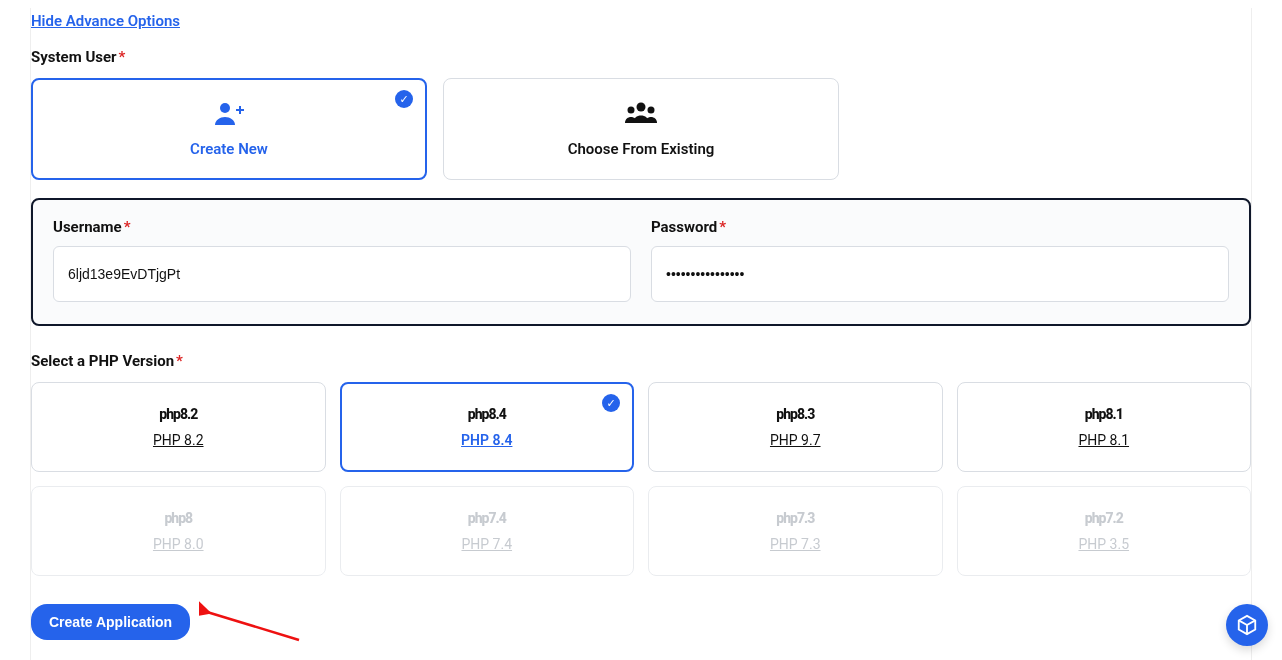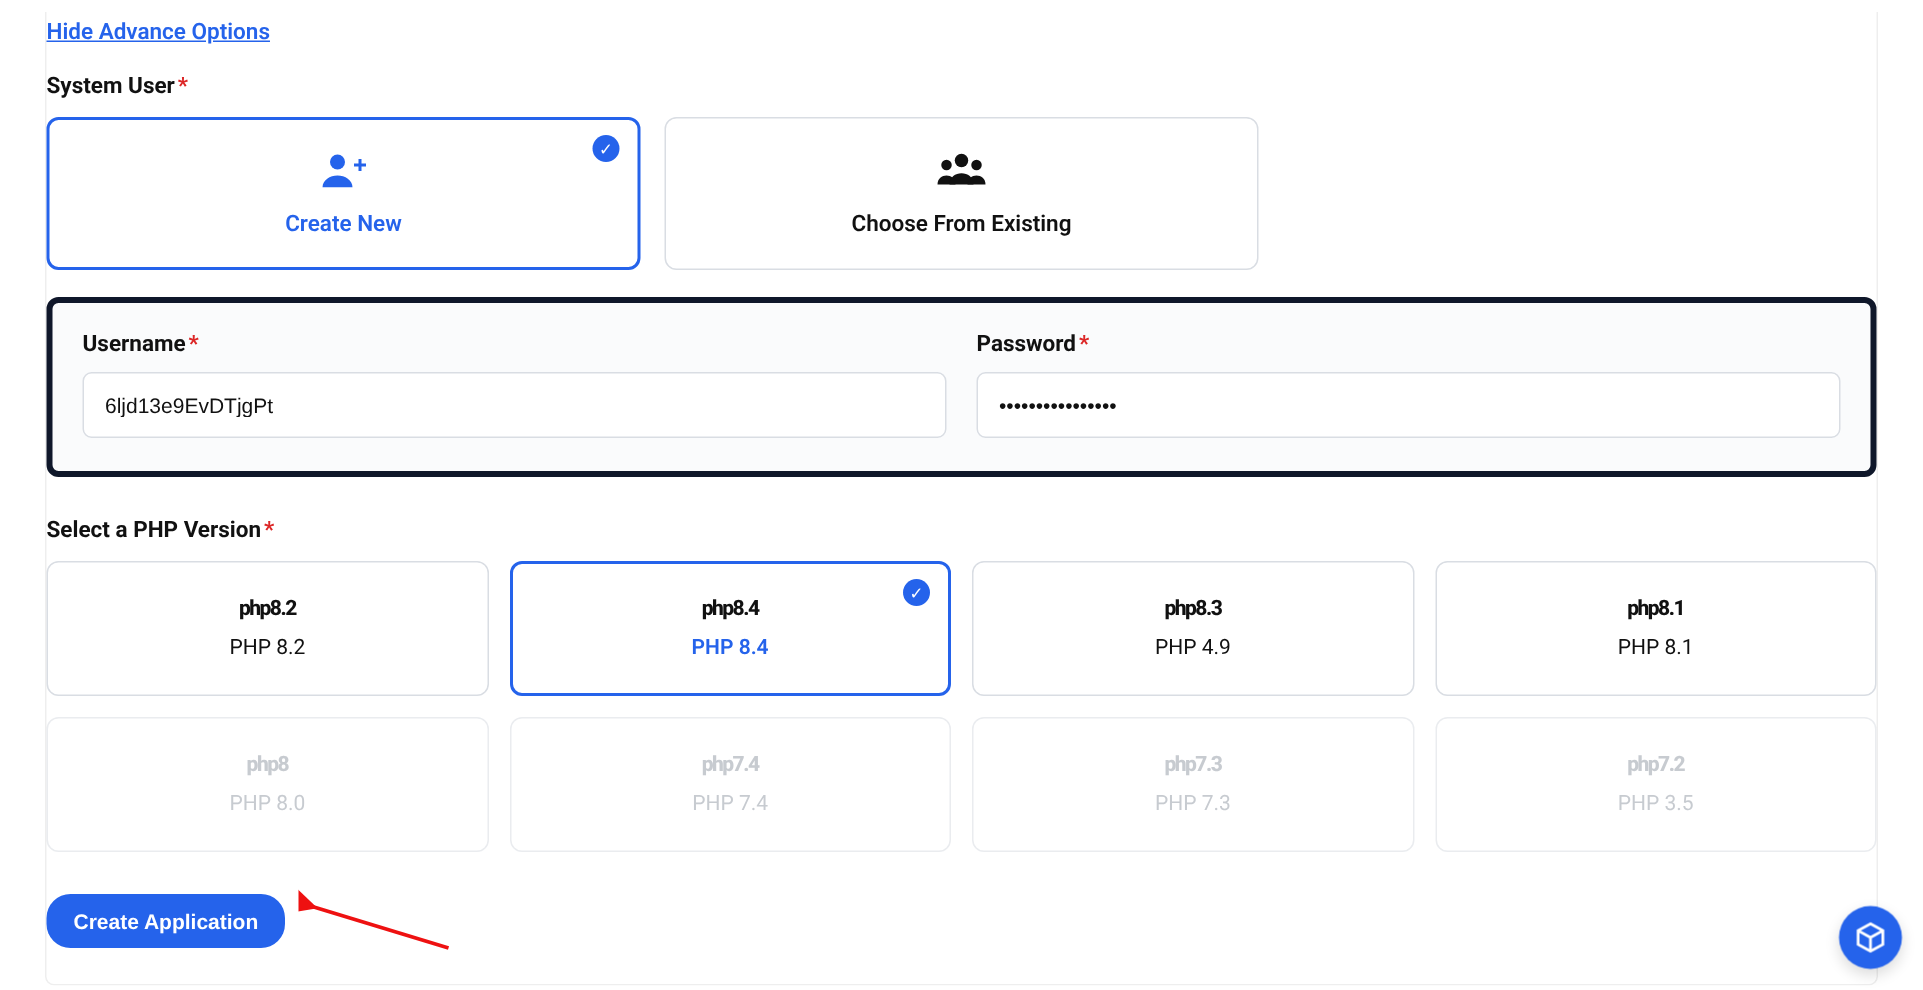--- a/index.html
+++ b/index.html
@@ -60,32 +60,32 @@
     top: 10px; right: 12px;
     width: 18px; height: 18px;
     border-radius: 50%;
     background: #2563eb;
     color: #fff;
     display: flex; align-items: center; justify-content: center;
     font-size: 11px;
   }
   .icon-area { height: 26px; display:flex; align-items:center; justify-content:center; }
   .cred-box {
-    border: 4px solid #0f172a;
+    border: 2px solid #0f172a;
     background: #fafbfc;
     border-radius: 8px;
     padding: 18px 20px 22px 20px;
     display: flex;
     gap: 20px;
     margin-bottom: 26px;
   }
   .field { flex: 1; display: flex; flex-direction: column; gap: 10px; }
   .field-label { font-size: 15px; font-weight: 700; color: #111; }
   .text-input {
-    height: 44px;
+    height: 56px;
     border: 1px solid #d9dde3;
     border-radius: 6px;
     padding: 0 14px;
     font-size: 14px;
     background: #fff;
     color: #111;
   }
   .php-grid {
     display: grid;
     grid-template-columns: repeat(4, 1fr);
@@ -108,21 +108,21 @@
   .php-card.selected { border: 2px solid #2563eb; }
   .php-card.selected .php-sub { color: #2563eb; font-weight: 600; }
   .php-card.disabled { opacity: .55; cursor: default; }
   .php-logo {
     font-weight: 800;
     font-size: 14px;
     color: #111;
     letter-spacing: -1px;
   }
   .php-card.disabled .php-logo { color: #9aa1ab; }
-  .php-sub { font-size: 14px; color: #111; }
+  .php-sub { font-size: 14px; color: #111; text-decoration: underline; }
   .php-card.disabled .php-sub { color: #9aa1ab; }
   .create-btn {
     background: #2563eb;
     color: #fff;
     border: none;
     border-radius: 16px;
     padding: 10px 18px;
     font-size: 14px;
     font-weight: 600;
     cursor: pointer;
@@ -209,21 +209,21 @@
         <span class="php-logo"><span>php8.2</span></span>
         <span class="php-sub">PHP 8.2</span>
       </div>
       <div class="php-card selected">
         <span class="check-badge">✓</span>
         <span class="php-logo"><span>php8.4</span></span>
         <span class="php-sub">PHP 8.4</span>
       </div>
       <div class="php-card">
         <span class="php-logo"><span>php8.3</span></span>
-        <span class="php-sub">PHP 4.9</span>
+        <span class="php-sub">PHP 9.7</span>
       </div>
       <div class="php-card">
         <span class="php-logo"><span>php8.1</span></span>
         <span class="php-sub">PHP 8.1</span>
       </div>
       <div class="php-card disabled">
         <span class="php-logo"><span>php8</span></span>
         <span class="php-sub">PHP 8.0</span>
       </div>
       <div class="php-card disabled">

